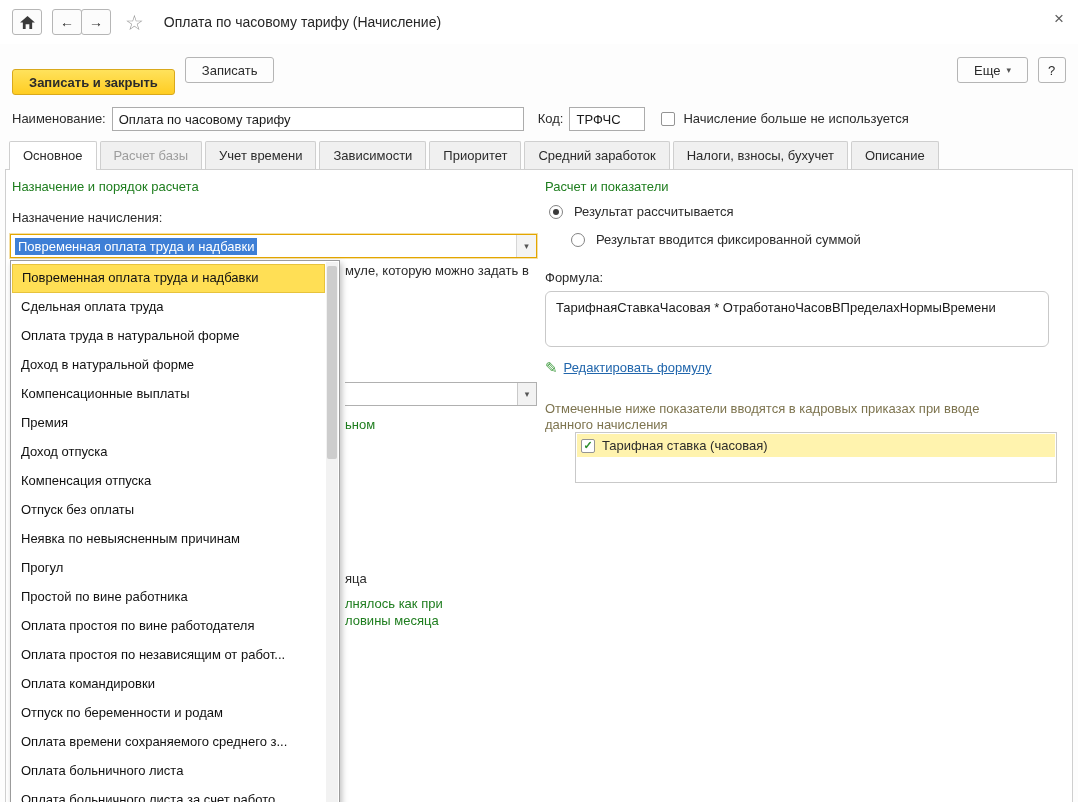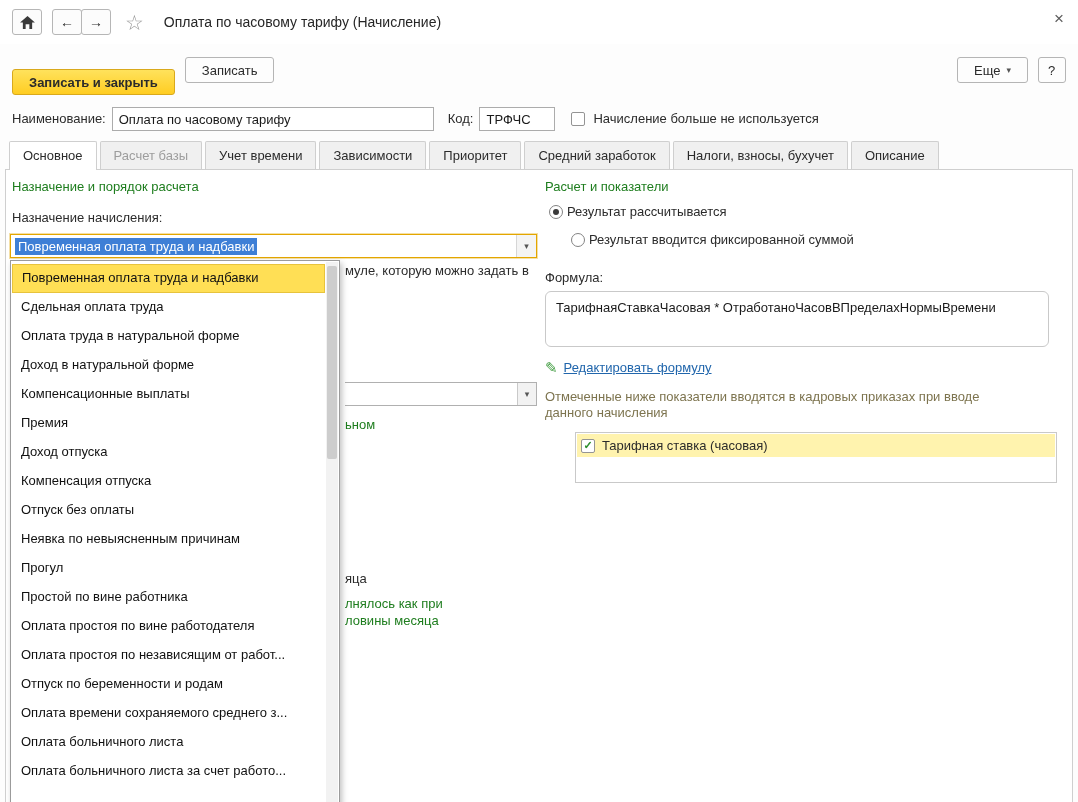--- a/index.html
+++ b/index.html
@@ -24,21 +24,21 @@
          font-family:inherit; font-size:13px; color:#2b2b2b; cursor:pointer; display:inline-flex; align-items:center; gap:6px; }
   .btn.primary { background:linear-gradient(#ffe25c,#ffcd22); border-color:#d9a91c; font-weight:bold;margin-top:12px; }
   .spacer { flex:1; }
   .btn.help { min-width:28px; padding:0 9px; }
   .caret { font-size:9px; color:#555; line-height:1; }
 
   
   .formrow { display:flex; align-items:center; padding:12px 12px 0; }
   .formrow label { line-height:24px; white-space:nowrap; }
   .input { height:24px; border:1px solid #acacac; padding:0 6px; font-family:inherit; font-size:13px; color:#1a1a1a; background:#fff; }
-  .name-input { width:322px; margin-left:6px; }
+  .name-input { width:412px; margin-left:6px; }
   .code-label { margin-left:14px; }
   .code-input { width:76px; margin-left:6px; }
   .checkbox { width:14px; height:14px; border:1px solid #949494; background:#fff; display:inline-flex;
               align-items:center; justify-content:center; border-radius:2px; flex:none; }
   .checkbox .check { font-size:11px; font-weight:bold; color:#2e8f2e; line-height:1; }
   .formrow .checkbox { margin-left:16px; margin-right:8px; }
 
   
   .tabbar { display:flex; gap:3px; margin:10px 0 0 9px; position:relative; z-index:2; }
   .tab { padding:6px 13px; border:1px solid #cfcfcf; border-bottom:none; border-radius:2px 2px 0 0;
@@ -67,28 +67,28 @@
   
   .dropdown { position:absolute; left:4px; top:90px; width:330px; height:556px; background:#fff;
               border:1px solid #9b9b9b; box-shadow:2px 3px 6px rgba(0,0,0,.25); z-index:5; }
   .dd-items { position:absolute; left:1px; top:0; right:14px; bottom:0; padding-top:3px; overflow:hidden; }
   .dd-item { height:29px; line-height:28px; padding:0 9px; white-space:nowrap; overflow:hidden; cursor:pointer; color:#111; }
   .dd-item.selected { background:#ffdf55; border:1px solid #e7c33c; line-height:26px; }
   .dd-scroll { position:absolute; top:1px; bottom:1px; right:1px; width:12px; background:#f2f2f2; cursor:pointer; }
   .dd-thumb { position:absolute; left:1px; top:4px; width:10px; height:193px; background:#cdcdcd; border-radius:2px; cursor:grab; }
 
   
-  .radio-row { display:flex; align-items:center; gap:4px; cursor:pointer; white-space:nowrap; }
+  .radio-row { display:flex; align-items:center; gap:11px; cursor:pointer; white-space:nowrap; }
   .radio { width:14px; height:14px; border:1px solid #838383; border-radius:50%; background:#fff; position:relative; flex:none; }
   .radio.checked::after { content:""; position:absolute; left:3px; top:3px; width:6px; height:6px; border-radius:50%; background:#3a3a3a; }
   .formula-box { width:504px; height:56px; border:1px solid #c9c9c9; border-radius:6px; background:#fff; padding:8px 10px; color:#1a1a1a; }
   .edit-row { display:flex; align-items:center; gap:6px; white-space:nowrap; }
   .pencil { color:#3f9b3f; font-size:15px; line-height:1; }
   .link { color:#2166ac; text-decoration:underline; cursor:pointer; }
-  .note { width:455px; line-height:16px; color:#7d744f; }
+  .note { width:455px; line-height:16px; color:#7d744f;margin-top:12px; }
   .ind-box { width:482px; height:51px; border:1px solid #c9c9c9; background:#fff; padding:1px; }
   .ind-row { height:23px; display:flex; align-items:center; gap:7px; padding:0 4px; background:#fff3ae; cursor:pointer; }
 </style>
 </head>
 <body>
 
 <div class="app">
 
   <div class="titlebar">
     <button class="icobtn">
@@ -174,20 +174,21 @@
           <div class="dd-item">Компенсационные выплаты</div>
           <div class="dd-item">Премия</div>
           <div class="dd-item">Доход отпуска</div>
           <div class="dd-item">Компенсация отпуска</div>
           <div class="dd-item">Отпуск без оплаты</div>
           <div class="dd-item">Неявка по невыясненным причинам</div>
           <div class="dd-item">Прогул</div>
           <div class="dd-item">Простой по вине работника</div>
           <div class="dd-item">Оплата простоя по вине работодателя</div>
           <div class="dd-item">Оплата простоя по независящим от работ...</div>
+          <div class="dd-item">Оплата командировки</div>
           <div class="dd-item">Отпуск по беременности и родам</div>
           <div class="dd-item">Оплата времени сохраняемого среднего з...</div>
           <div class="dd-item">Оплата больничного листа</div>
           <div class="dd-item">Оплата больничного листа за счет работо...</div>
         </div>
       <div class="dd-scroll">
         <div class="dd-thumb"></div>
       </div>
     </div>
 

